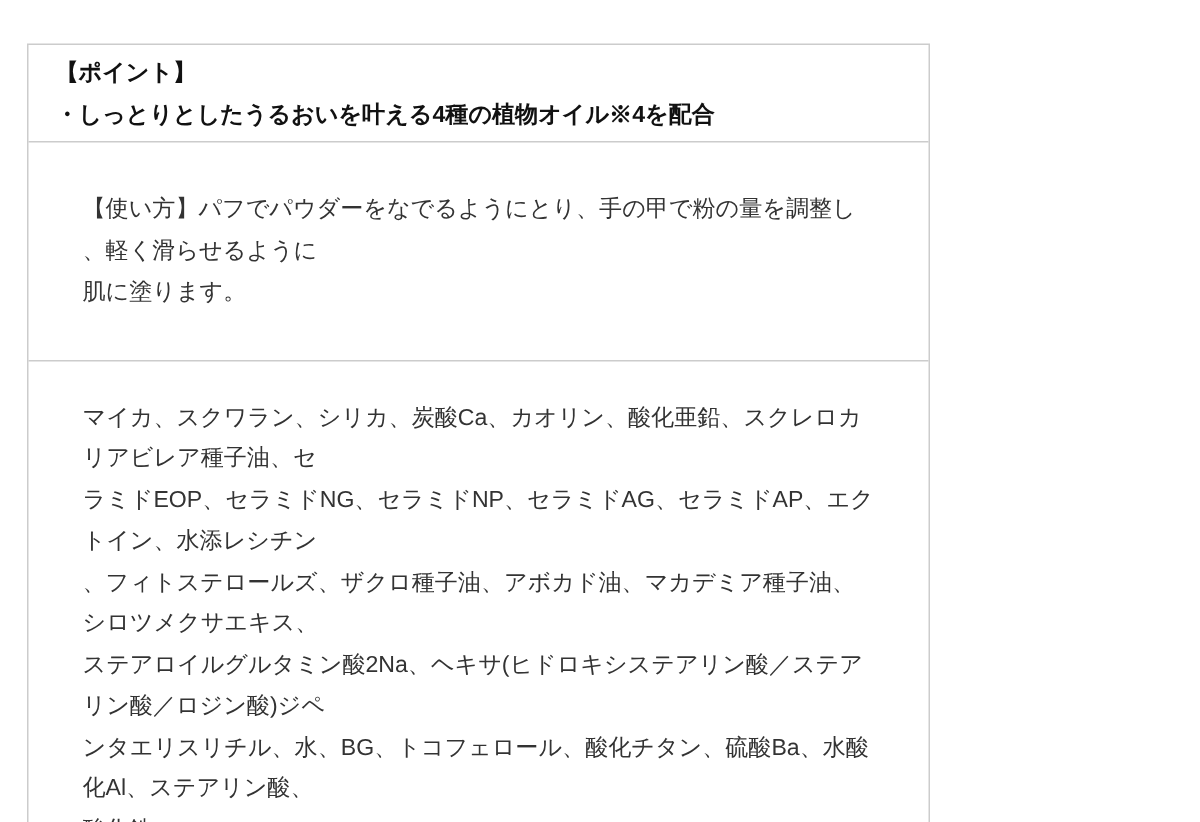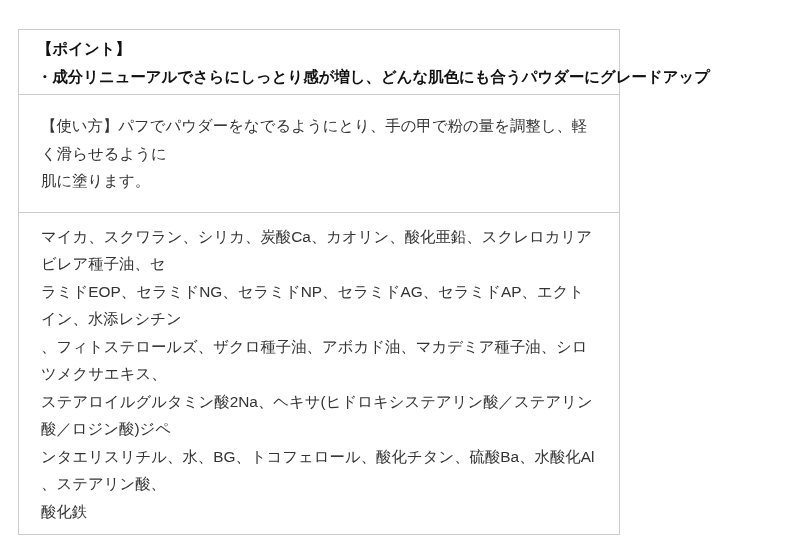--- a/index.html
+++ b/index.html
@@ -39,34 +39,34 @@
   .section-usage {
     padding: 13px 18px 13px 18px;
     border-top: 1px solid var(--border);
   }
   .section-ingredients {
     padding: 6px 18px 5px 18px;
     border-top: 1px solid var(--border);
   }
   .line { white-space: nowrap; }
   .prewrap {
-    margin: 4px;
+    margin: 18px;
     white-space: pre-line;
     line-break: anywhere;
     word-break: break-all;
   }
 </style>
 </head>
 <body>
 
 <div class="panel">
 
   <section class="section section-points">
     <div class="line">【ポイント】</div>
-    <div class="line">・成分リニューアルでさらにしっとり感が増し、どんな肌色にも合うパウダーにグレードアップ</div>
+    <div class="line">・しっとりとしたうるおいを叶える4種の植物オイル※4を配合</div>
   </section>
 
   <section class="section section-usage">
     <p class="prewrap">【使い方】パフでパウダーをなでるようにとり、手の甲で粉の量を調整し、軽く滑らせるように
 肌に塗ります。</p>
   </section>
 
   <section class="section section-ingredients">
     <p class="prewrap">マイカ、スクワラン、シリカ、炭酸Ca、カオリン、酸化亜鉛、スクレロカリアビレア種子油、セ
 ラミドEOP、セラミドNG、セラミドNP、セラミドAG、セラミドAP、エクトイン、水添レシチン

